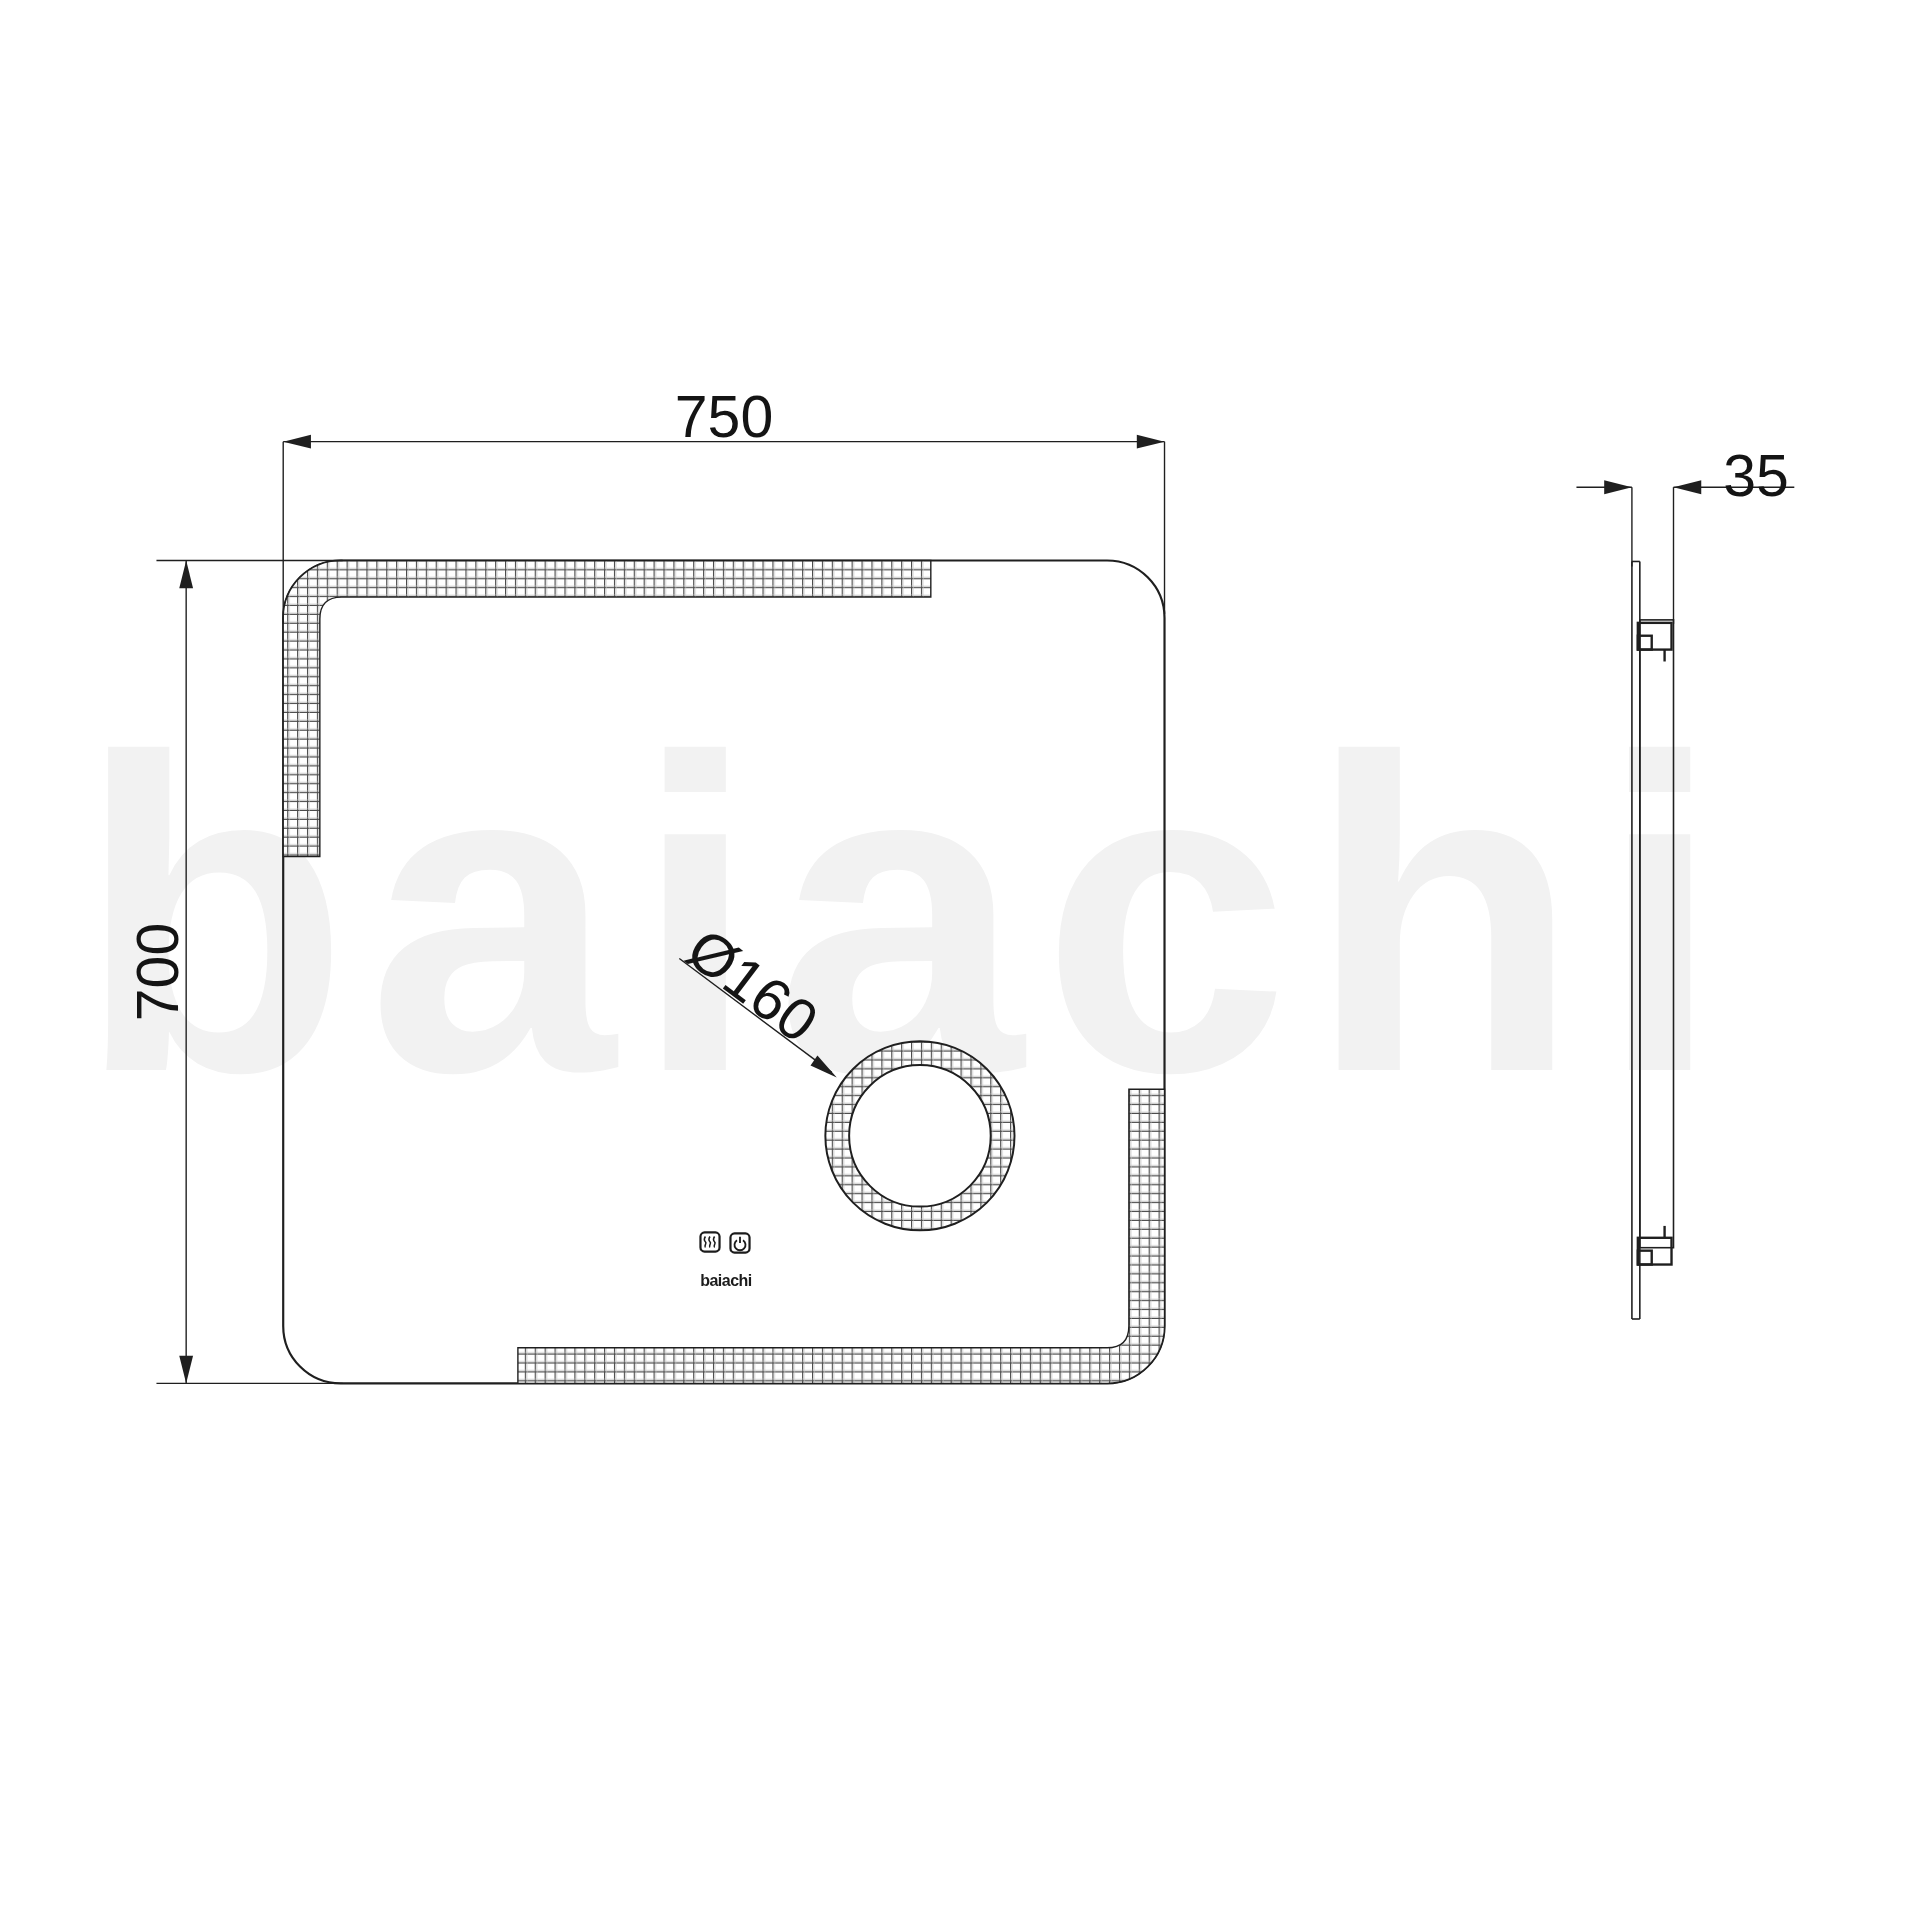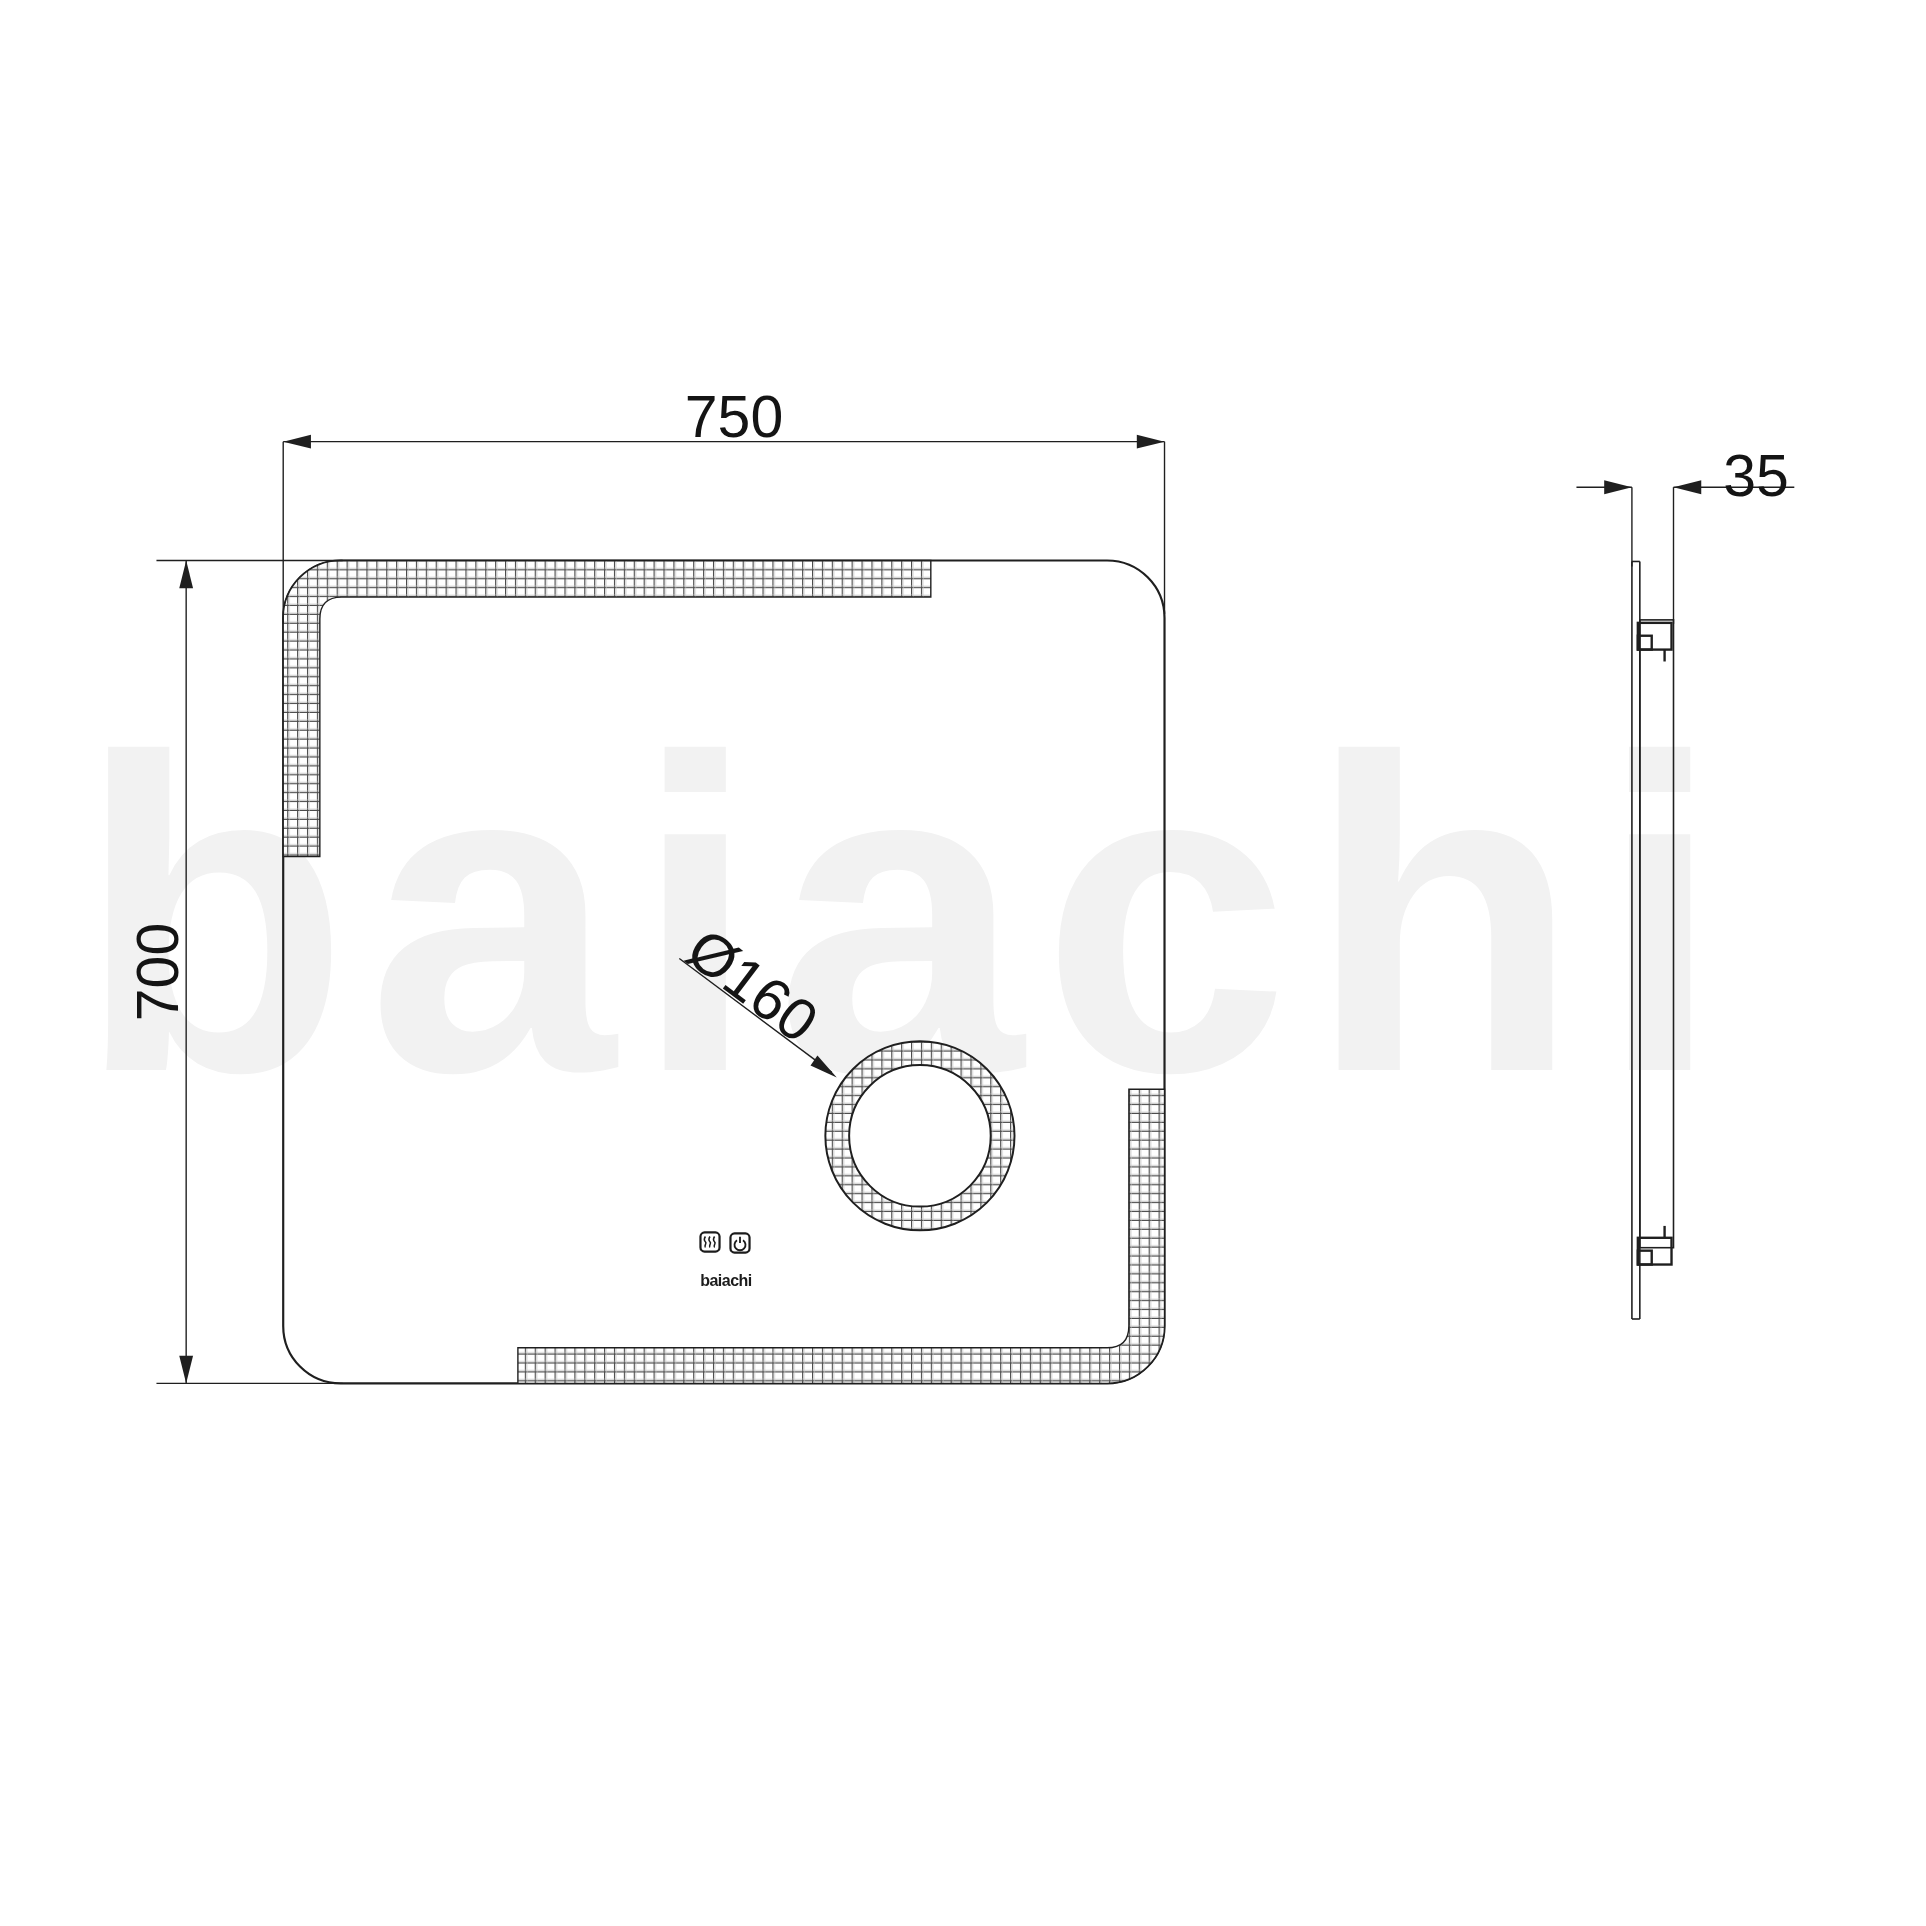--- a/index.html
+++ b/index.html
@@ -103,21 +103,21 @@
     </g>
 
     <g stroke-width="2.4">
       <rect x="1654" y="1250" width="34" height="27"></rect>
       <rect x="1654" y="1263" width="14" height="14"></rect>
       <line x1="1681" y1="1238" x2="1681" y2="1250"></line>
     </g>
   </g>
 </svg>
 
-<div class="label dim-label" style="left:724px;top:417px;margin-left:10px;">750</div>
+<div class="label dim-label" style="left:724px;top:417px;">750</div>
 
 <div class="label dim-label rot-90" style="left:158px;top:972px;">700</div>
 
 <div class="label dim-label" style="left:1756px;top:476px;">35</div>
 
 <div class="label dim-label rot-37" style="left:752px;top:986px;">Ø160</div>
 
 <div class="icon-box" style="left:699px;top:1231px;width:22px;height:22px;">
   <svg width="22" height="22" viewBox="0 0 24 24" fill="none" stroke="#1c1c1c">
     <rect x="1.6" y="1.6" width="20.8" height="20.8" rx="4.5" stroke-width="2.4"></rect>

